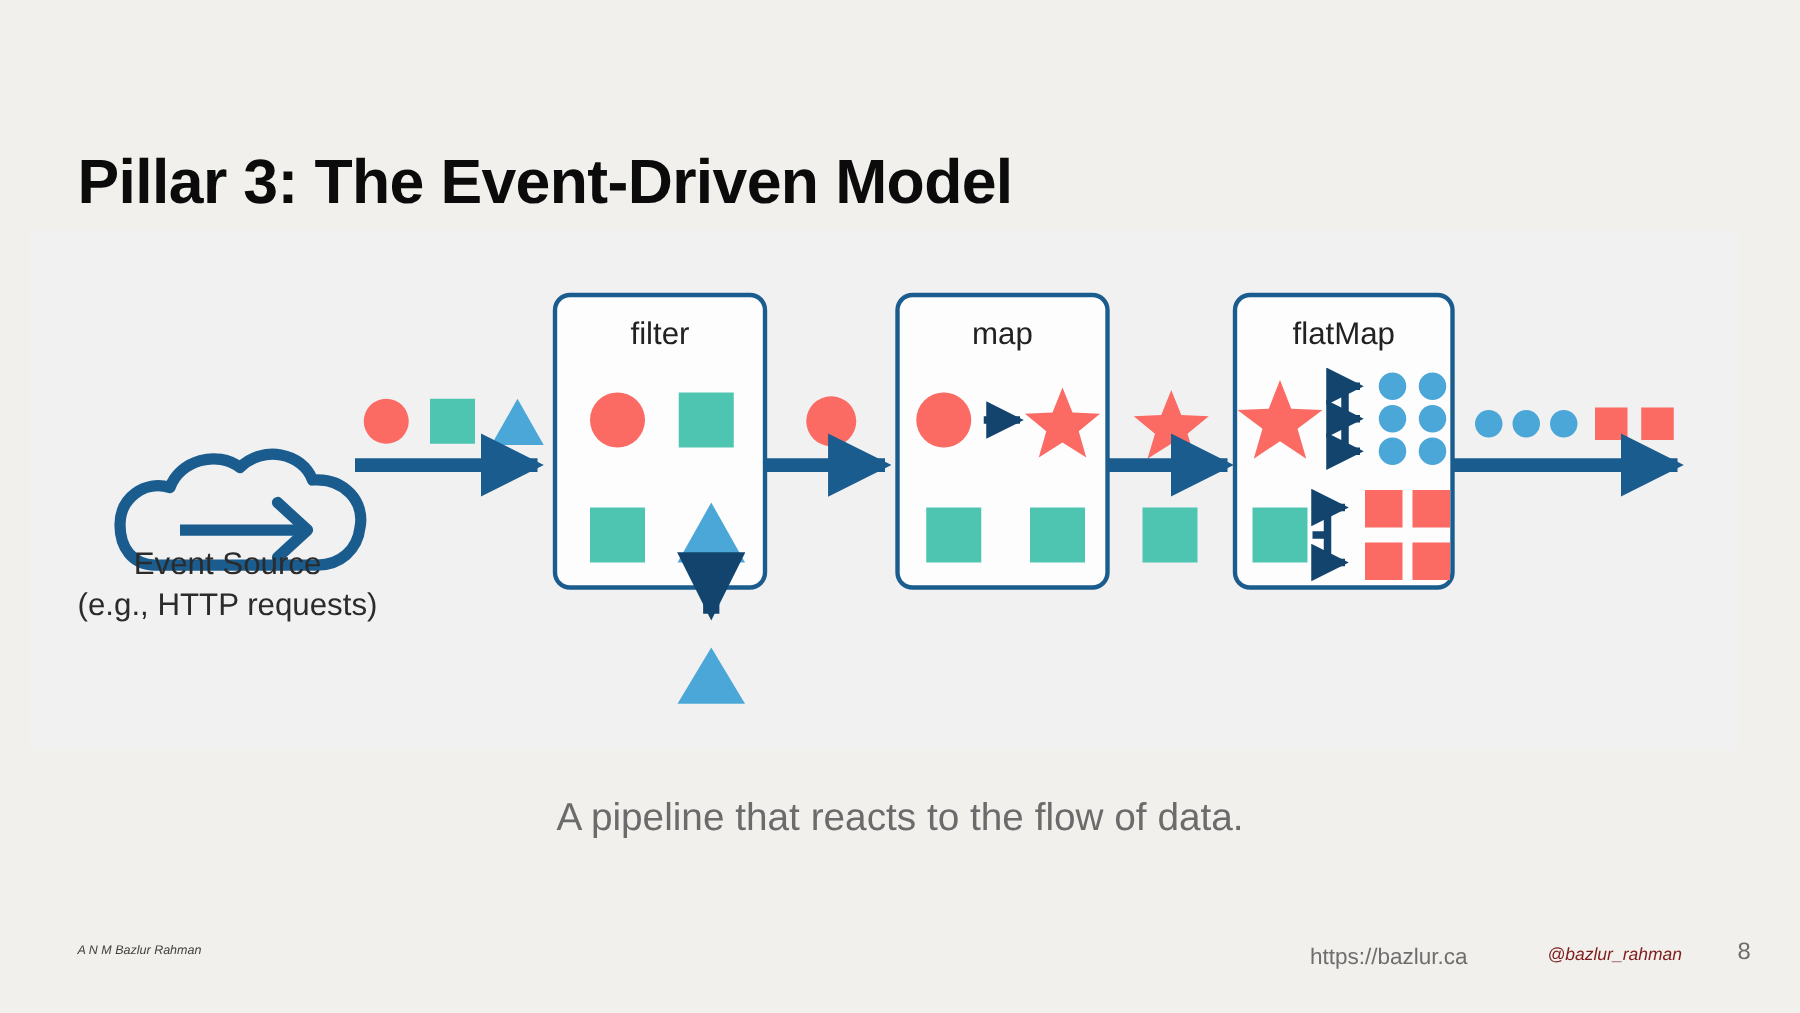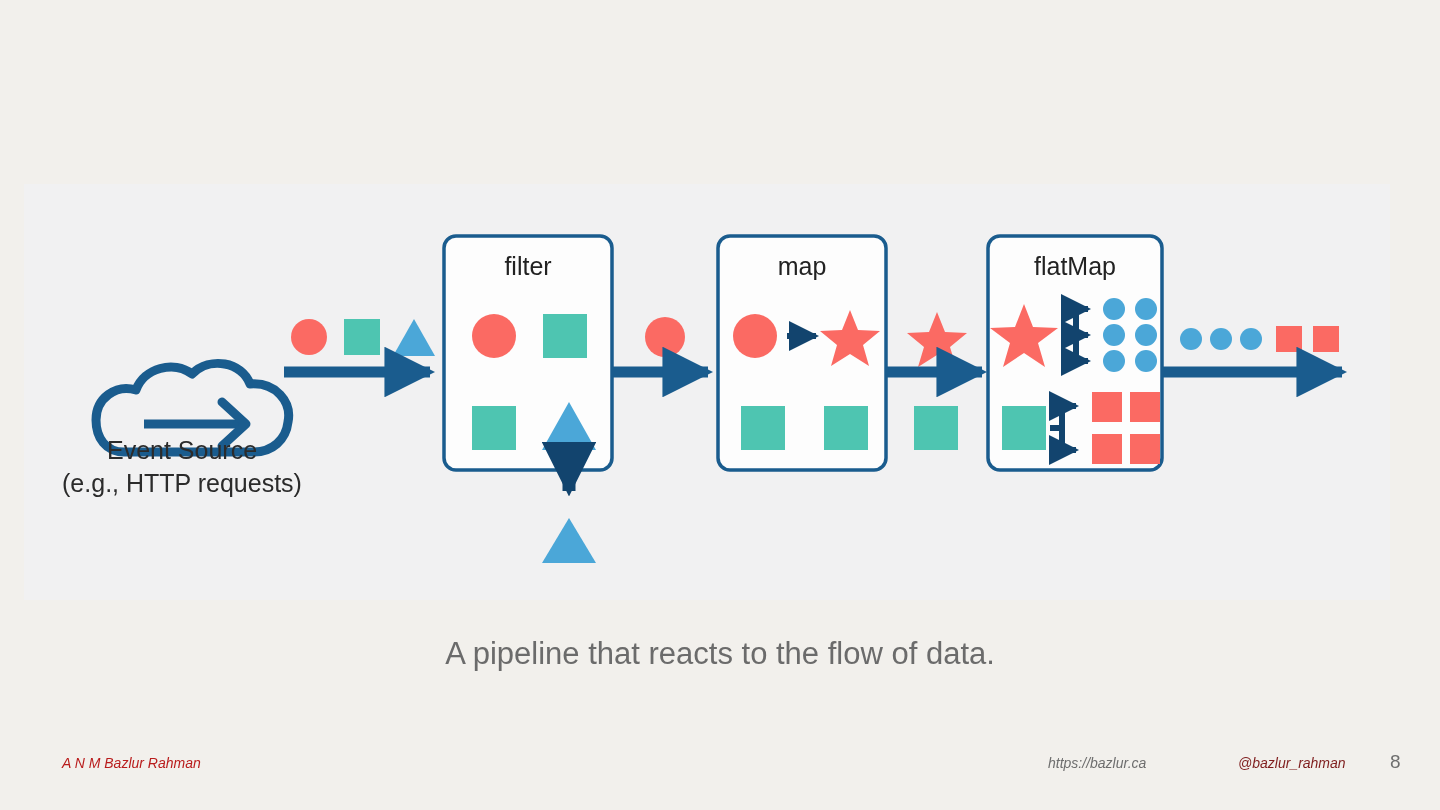--- a/index.html
+++ b/index.html
@@ -56,30 +56,29 @@
     font-size: 31px;
     color: #6B6B6B;
     font-weight: 400;
   }
 
   
   .footer-left {
     position: absolute;
     left: 62px;
     top: 755px;
-    font-size: 14px;
+    font-size: 10px;
     font-style: italic;
-    color: #b91c1c;
+    color: #404040;
   }
   .footer-site {
     position: absolute;
     left: 1048px;
     top: 755px;
-    font-size: 14px;
-    font-style: italic;
+    font-size: 18px;
     color: #6E6E6E;
   }
   .footer-handle {
     position: absolute;
     left: 1238px;
     top: 755px;
     font-size: 14px;
     font-style: italic;
     color: #7f1d1d;
   }
@@ -89,20 +88,21 @@
     top: 751px;
     font-size: 19px;
     color: #6E6E6E;
   }
 </style>
 </head>
 <body>
 
 <div class="slide">
 
+  <h1 class="title">Pillar 3: The Event-Driven Model</h1>
 
   <div class="diagram-panel">
     <svg class="diagram-svg" viewBox="0 0 1366 416">
       <defs>
         <marker id="arrowNavy" viewBox="0 0 10 10" refX="9" refY="5" markerWidth="4.6" markerHeight="4.6" orient="auto-start-reverse">
           <path d="M 0 0 L 10 5 L 0 10 z" fill="#1A5C8E"></path>
         </marker>
         <marker id="arrowDark" viewBox="0 0 10 10" refX="9" refY="5" markerWidth="4.2" markerHeight="4.2" orient="auto-start-reverse">
           <path d="M 0 0 L 10 5 L 0 10 z" fill="#12446E"></path>
         </marker>

